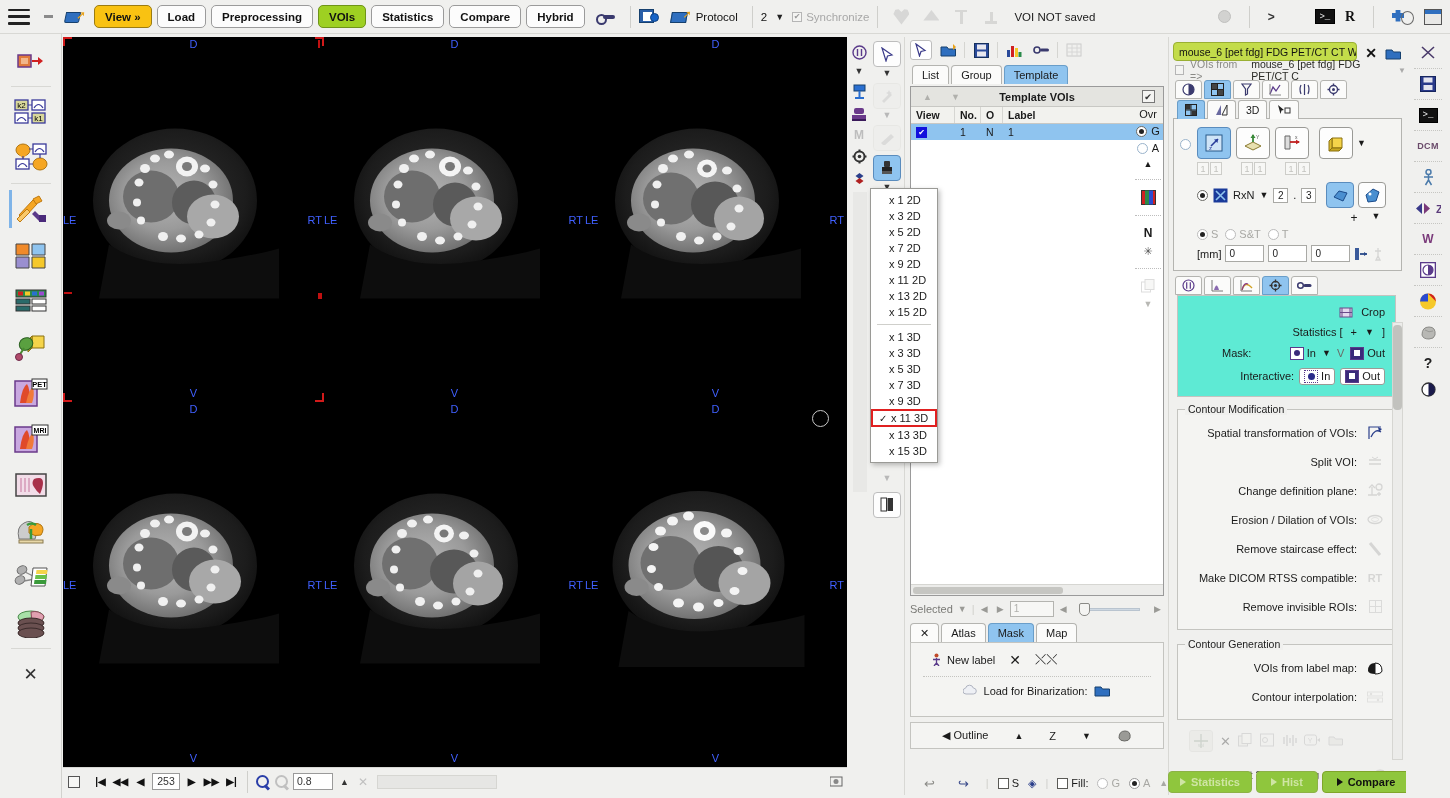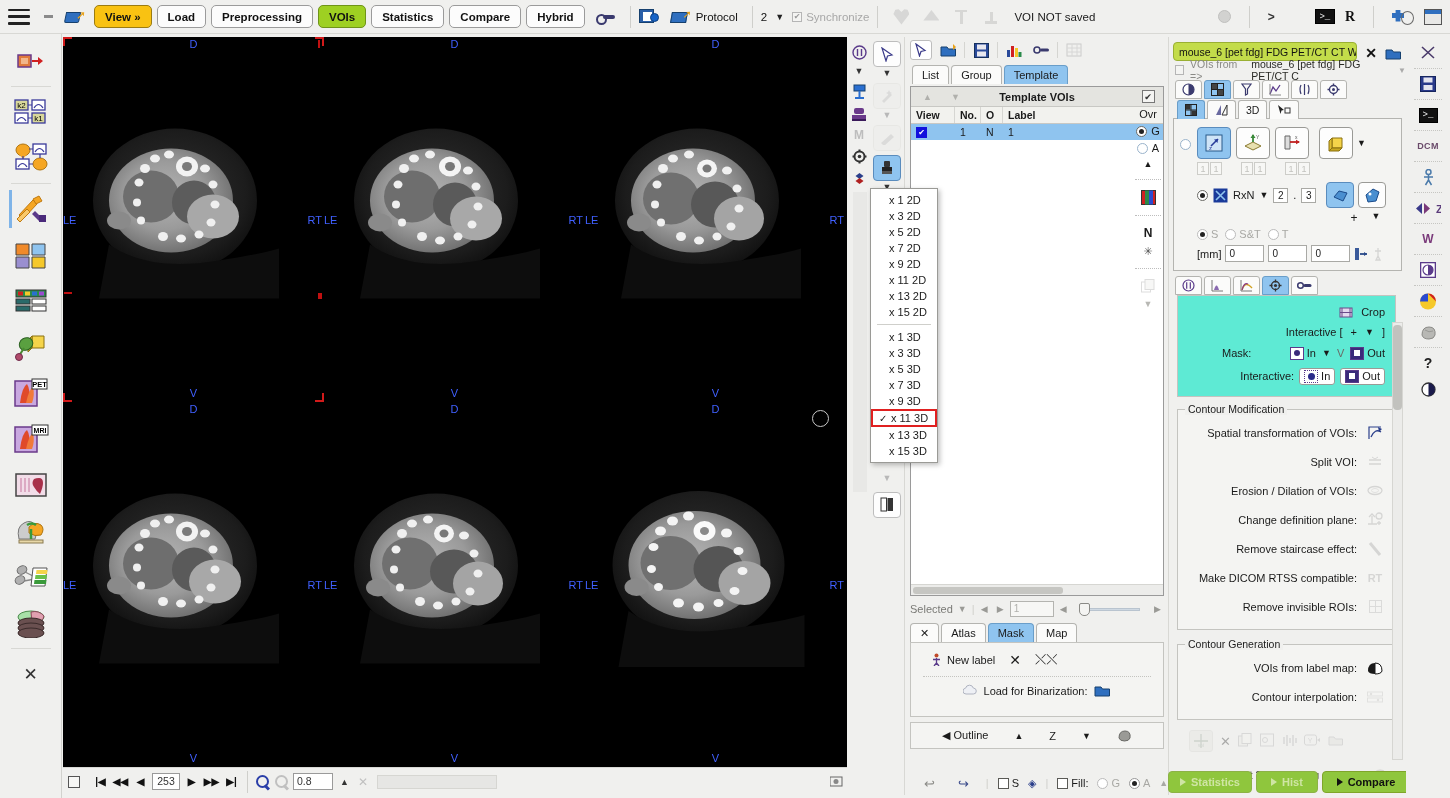--- a/index.html
+++ b/index.html
@@ -1168,21 +1168,21 @@
     <div style="margin:0 10px 0 8px;border:1px solid #c4c4c0;background:#5eead4;padding:6px 6px 8px 0;position:relative;">
       <div style="display:flex;align-items:center;justify-content:flex-end;gap:7px;height:20px;padding-right:4px;">
         <svg width="15" height="13" viewBox="0 0 15 13">
             <rect x="1" y="2" width="12" height="9" fill="#e4d8ee" stroke="#6a4a8a"></rect>
             <path d="M3 2 v9 M11 2 v9" stroke="#6a4a8a"></path>
             <path d="M1 6.5 h12" stroke="#6a4a8a"></path>
           </svg>
         <span>Crop</span>
       </div>
       <div style="display:flex;align-items:center;justify-content:flex-end;gap:8px;height:20px;padding-right:4px;">
-        <span>Interactive [</span>
+        <span>Statistics [</span>
         <span>+</span>
         <span style="font-size:9px;cursor:pointer;">▼</span>
         <span>]</span>
       </div>
       <div style="display:flex;align-items:center;justify-content:flex-end;gap:6px;height:22px;padding-right:4px;">
         <span style="margin-right:auto;padding-left:44px;">Mask:</span>
         <span style="display:inline-flex;align-items:center;gap:3px;">
           <span style="width:14px;height:13px;border:1.5px solid #5a3a8a;background:#fff;display:inline-flex;align-items:center;justify-content:center;">
               <span style="width:6px;height:6px;border-radius:50%;background:#3a2a7a;"></span>
             </span>
@@ -1229,35 +1229,35 @@
       <div class="orow">
         <span class="lbl">Split VOI:</span>
         <span class="ibox ghost">
           <svg width="14" height="12" viewBox="0 0 14 12">
               <path d="M1 4 h12 M1 8 h12" stroke="#999" stroke-width="1.6"></path>
               <path d="M4 1 l3 2 3 -2" fill="none" stroke="#999"></path>
             </svg>
         </span>
       </div>
       <div class="orow">
-        <span class="lbl">Erosion / Dilation of VOIs:</span>
-        <span class="ibox ghost">
-          <svg width="16" height="11" viewBox="0 0 16 11">
-              <ellipse cx="8" cy="5.5" rx="7" ry="4" fill="none" stroke="#999" stroke-width="1.3"></ellipse>
-              <ellipse cx="8" cy="5.5" rx="3.5" ry="2" fill="none" stroke="#bbb"></ellipse>
-            </svg>
-        </span>
-      </div>
-      <div class="orow">
         <span class="lbl">Change definition plane:</span>
         <span class="ibox ghost">
           <svg width="16" height="15" viewBox="0 0 16 15">
               <path d="M1 12 h9 M5 12 v-8 M2 5 l3 -3 3 3" fill="none" stroke="#999" stroke-width="1.3"></path>
               <circle cx="12" cy="4" r="3" fill="none" stroke="#999" stroke-width="1.3"></circle>
               <path d="M12 9 v4 M10 11 h4" stroke="#999" stroke-width="1.3"></path>
+            </svg>
+        </span>
+      </div>
+      <div class="orow">
+        <span class="lbl">Erosion / Dilation of VOIs:</span>
+        <span class="ibox ghost">
+          <svg width="16" height="11" viewBox="0 0 16 11">
+              <ellipse cx="8" cy="5.5" rx="7" ry="4" fill="none" stroke="#999" stroke-width="1.3"></ellipse>
+              <ellipse cx="8" cy="5.5" rx="3.5" ry="2" fill="none" stroke="#bbb"></ellipse>
             </svg>
         </span>
       </div>
       <div class="orow">
         <span class="lbl">Remove staircase effect:</span>
         <span class="ibox ghost">
           <svg width="14" height="14" viewBox="0 0 14 14">
               <path d="M2 1 L12 13" stroke="#999" stroke-width="3"></path>
             </svg>
         </span>

